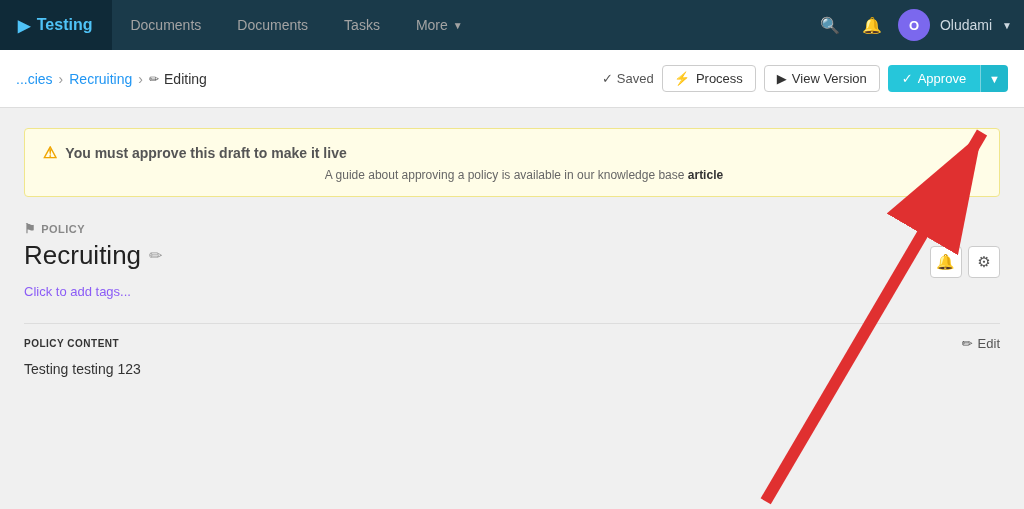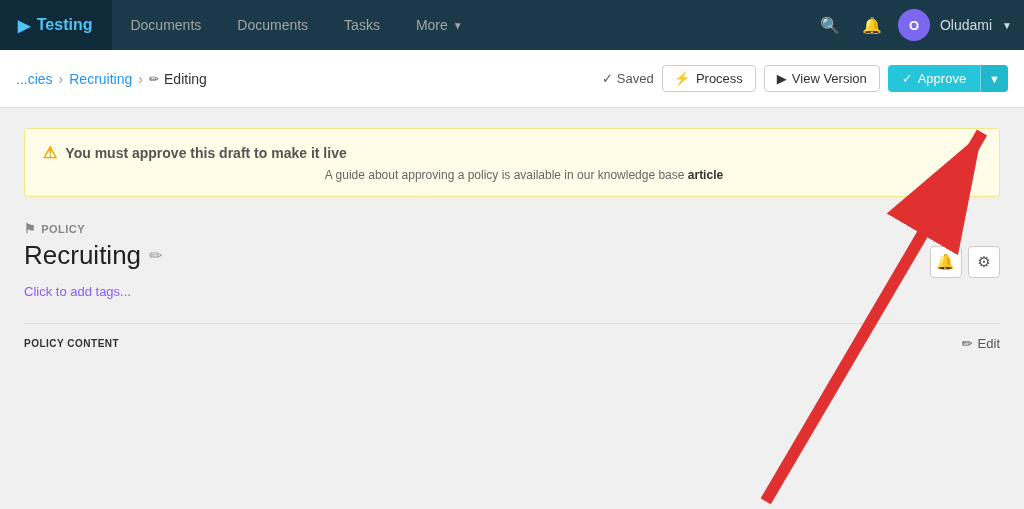--- a/index.html
+++ b/index.html
@@ -410,20 +410,21 @@
   <hr class="divider">
 
   <div>
     <div class="policy-content-header">
       <span class="policy-content-title">POLICY CONTENT</span>
       <div class="edit-btn">
         <span>✏</span>
         <span>Edit</span>
       </div>
     </div>
+    <div class="policy-content-text">Testing testing 123</div>
   </div>
 
   <div class="arrow-overlay">
     <svg width="100%" height="100%" viewBox="0 0 1024 420" xmlns="http://www.w3.org/2000/svg">
       <defs>
         <marker id="arrowhead" markerWidth="10" markerHeight="7" refX="10" refY="3.5" orient="auto">
           <polygon points="0 0, 10 3.5, 0 7" fill="#e03030"></polygon>
         </marker>
       </defs>
 

